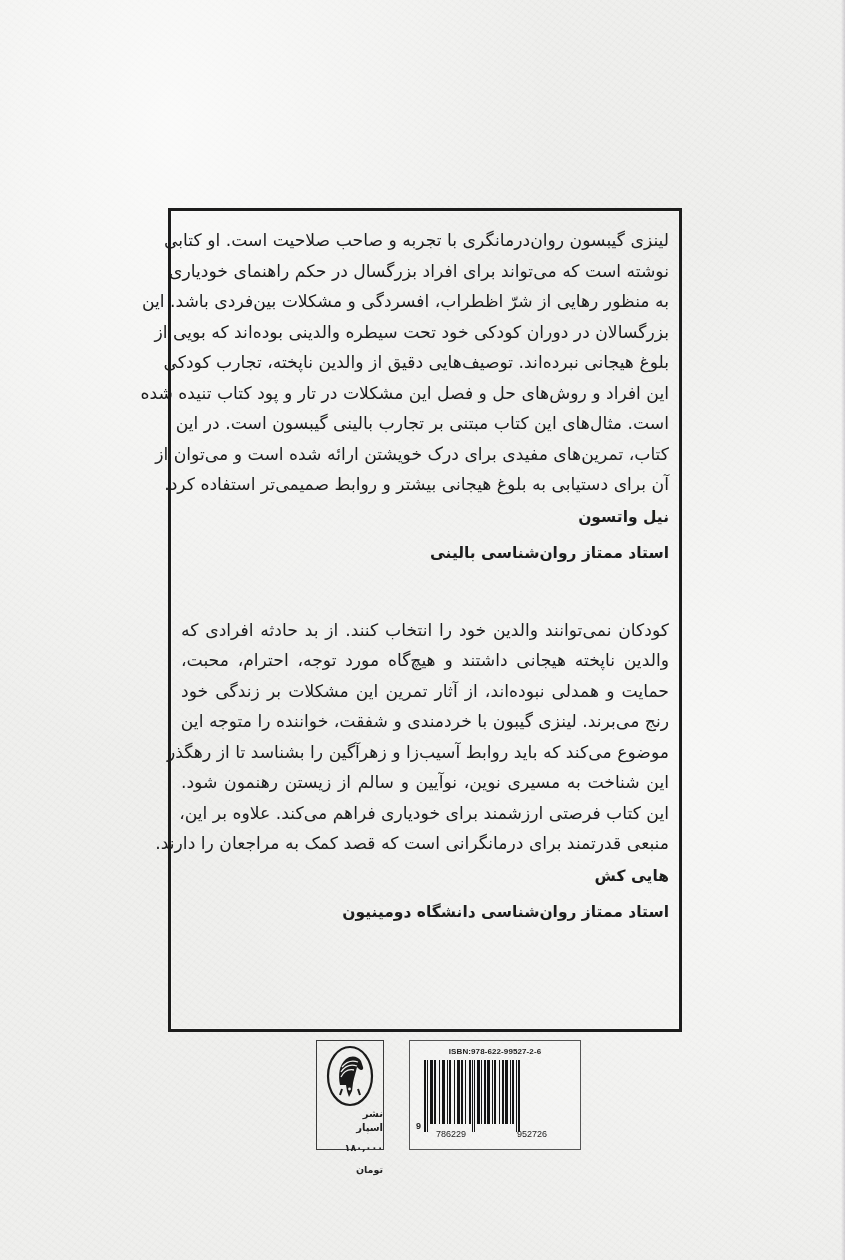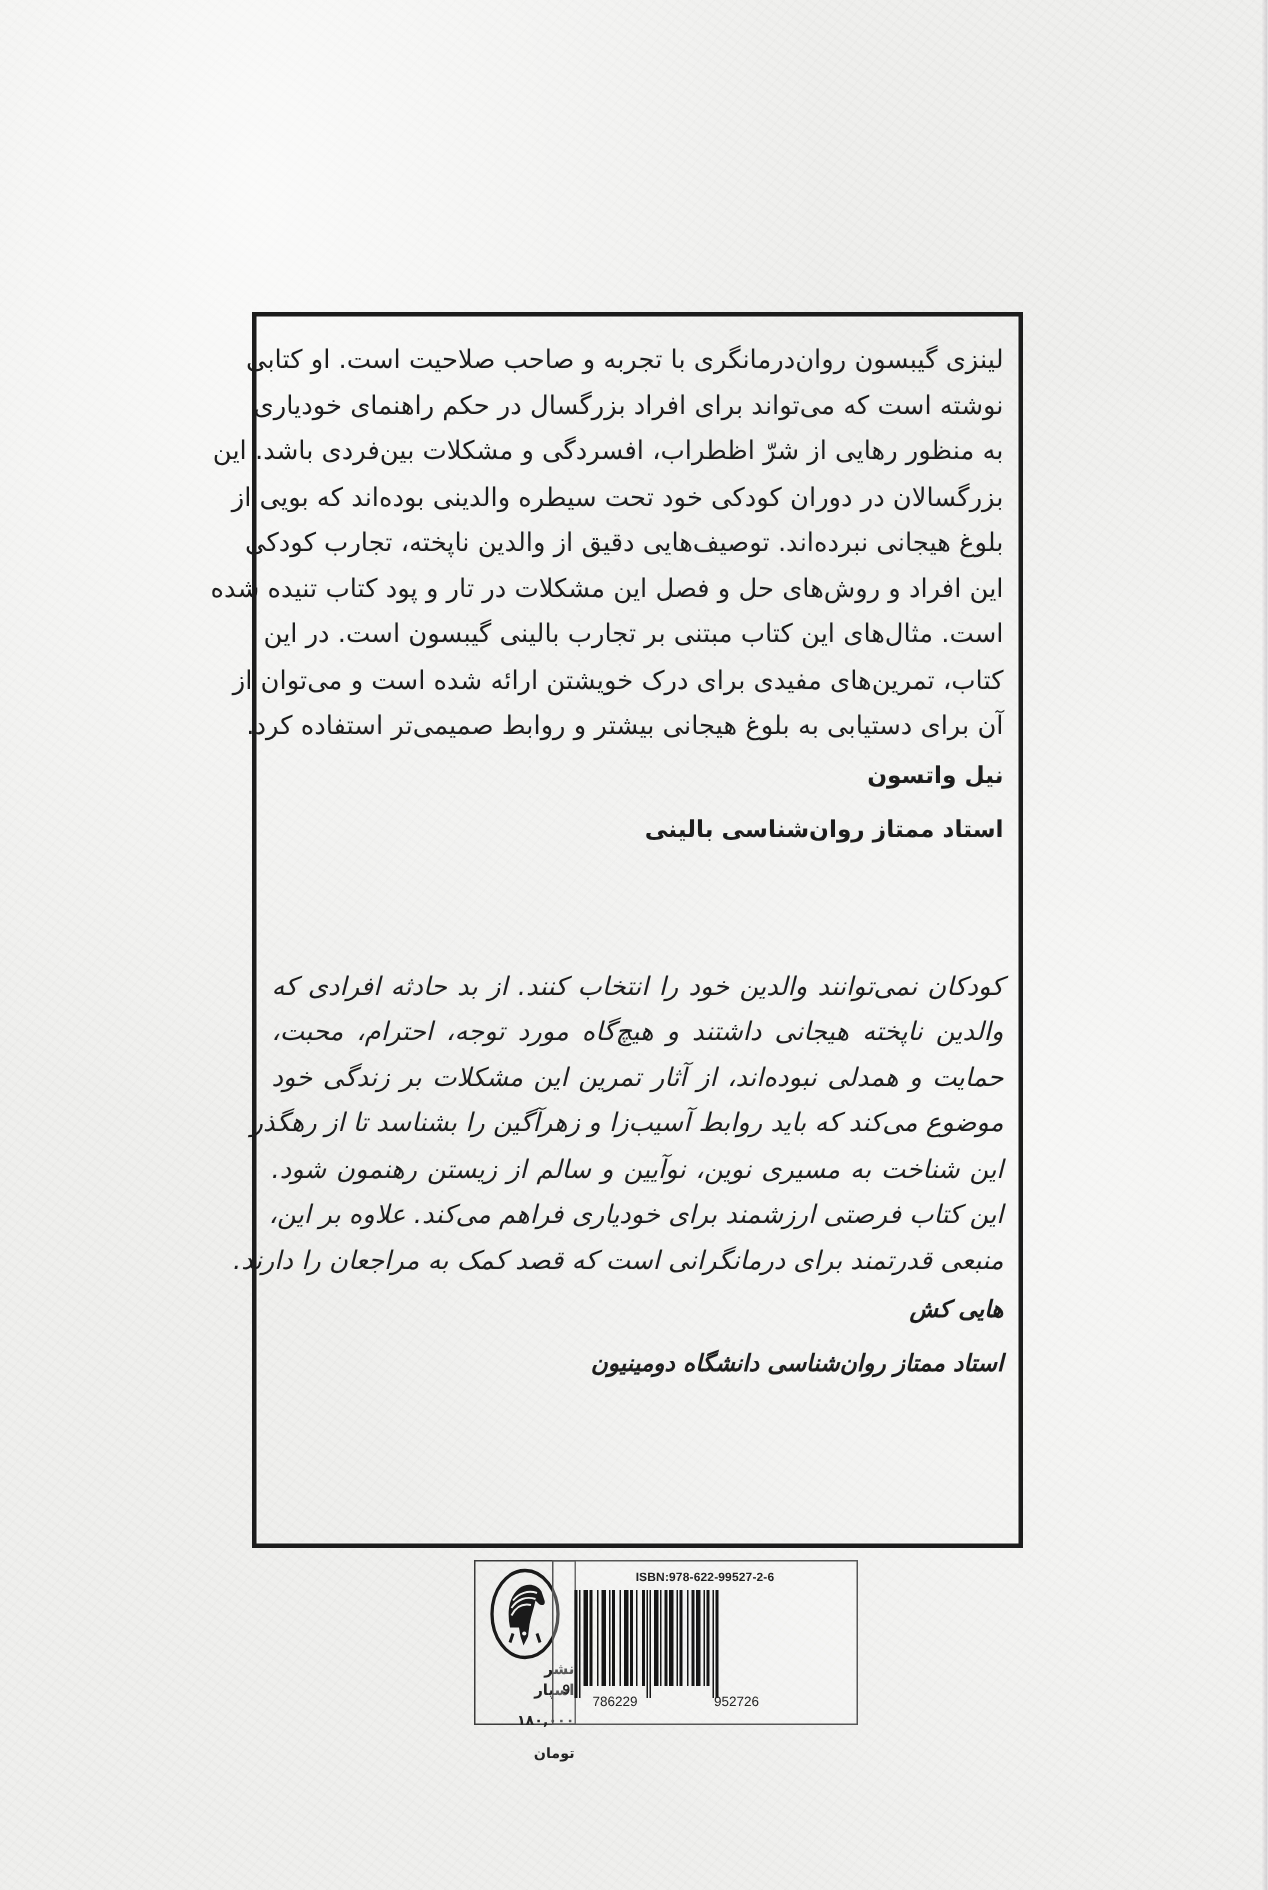--- a/index.html
+++ b/index.html
@@ -71,22 +71,21 @@
       line-height: 30px;
       margin: 2px 0 0 0;
     }
     .author-title {
       font-weight: bold;
       font-size: 15.5px;
       line-height: 30px;
       margin: 6px 0 0 0;
     }
     .block-2 {
-      margin-top: 75px;
-      font-style: italic;
+      margin-top: 47px;
     }
     .publisher-box {
       position: absolute;
       left: 316px;
       top: 1040px;
       width: 68px;
       height: 110px;
       border: 1.5px solid #3a3a3a;
       box-sizing: border-box;
       display: flex;
@@ -115,23 +114,23 @@
     }
     .price {
       font-size: 9.5px;
       font-weight: bold;
       color: #222;
       direction: rtl;
       line-height: 22px;
     }
     .barcode-box {
       position: absolute;
-      left: 368px;
+      left: 409px;
       top: 1040px;
-      width: 204px;
+      width: 172px;
       height: 110px;
       border: 1.5px solid #555;
       box-sizing: border-box;
       background: rgba(255,255,255,0.25);
     }
     .isbn-text {
       position: absolute;
       top: 6px;
       left: 0;
       right: 0;
@@ -210,20 +209,21 @@
       </p>
       <div class="author">نیل واتسون</div>
       <div class="author-title">استاد ممتاز روان‌شناسی بالینی</div>
     </div>
 
     <div class="block-2">
       <p class="para">
         <span class="line">کودکان نمی‌توانند والدین خود را انتخاب کنند. از بد حادثه افرادی که</span>
         <span class="line">والدین ناپخته هیجانی داشتند و هیچ‌گاه مورد توجه، احترام، محبت،</span>
         <span class="line">حمایت و همدلی نبوده‌اند، از آثار تمرین این مشکلات بر زندگی خود</span>
+        <span class="line">رنج می‌برند. لینزی گیبون با خردمندی و شفقت، خواننده را متوجه این</span>
         <span class="line">موضوع می‌کند که باید روابط آسیب‌زا و زهرآگین را بشناسد تا از رهگذر</span>
         <span class="line">این شناخت به مسیری نوین، نوآیین و سالم از زیستن رهنمون شود.</span>
         <span class="line">این کتاب فرصتی ارزشمند برای خودیاری فراهم می‌کند. علاوه بر این،</span>
         <span class="line last">منبعی قدرتمند برای درمانگرانی است که قصد کمک به مراجعان را دارند.</span>
       </p>
       <div class="author">هایی کش</div>
       <div class="author-title">استاد ممتاز روان‌شناسی دانشگاه دومینیون</div>
     </div>
 
   </div>

